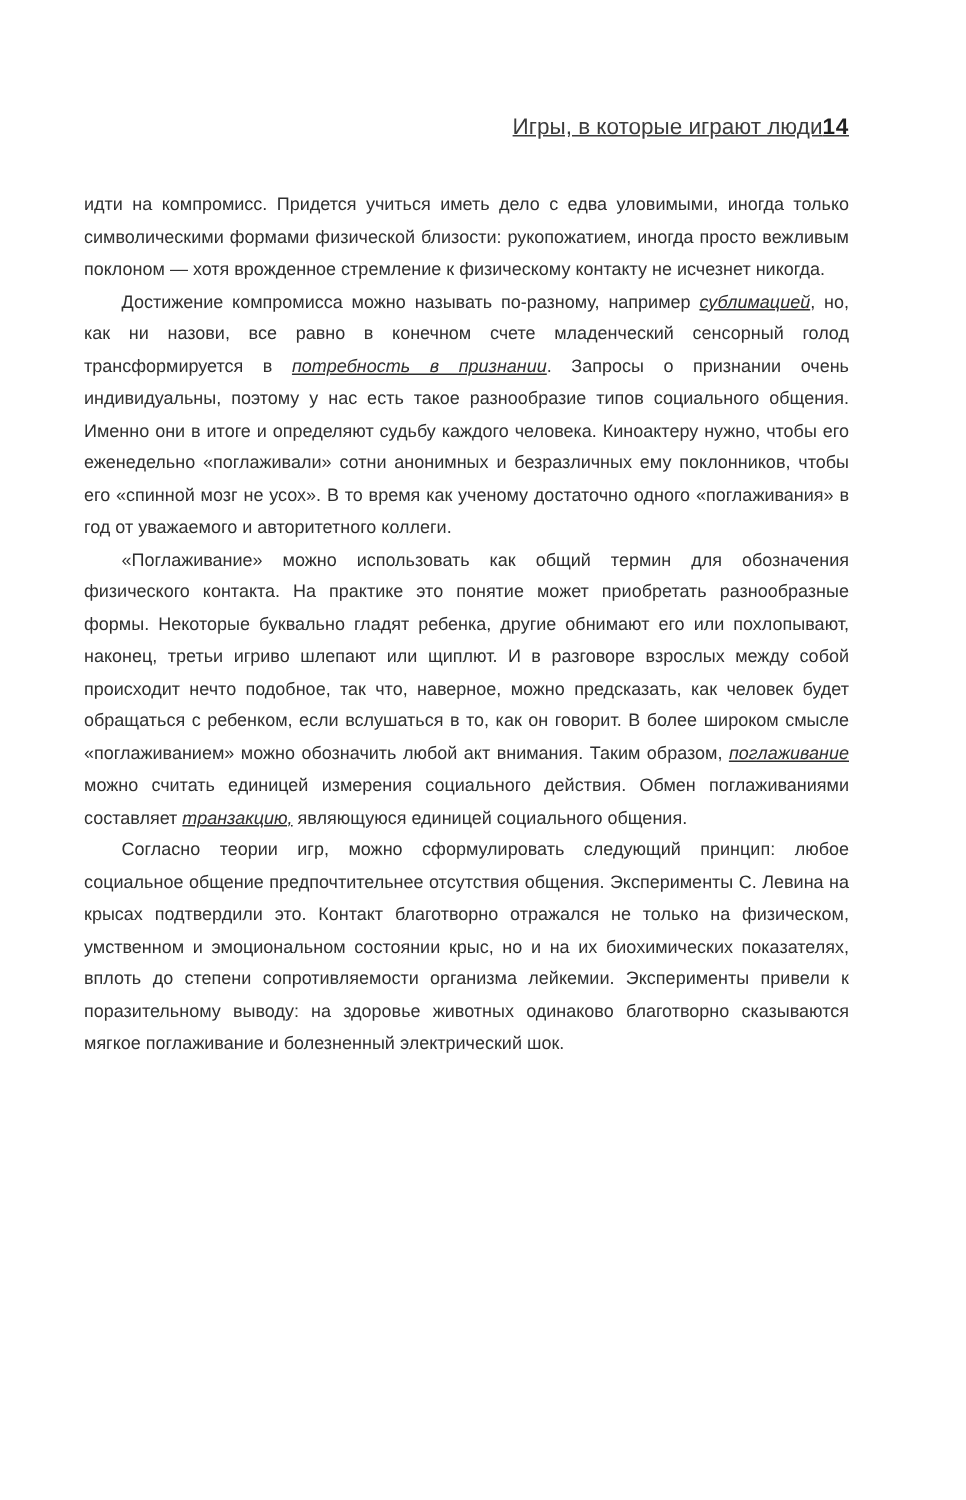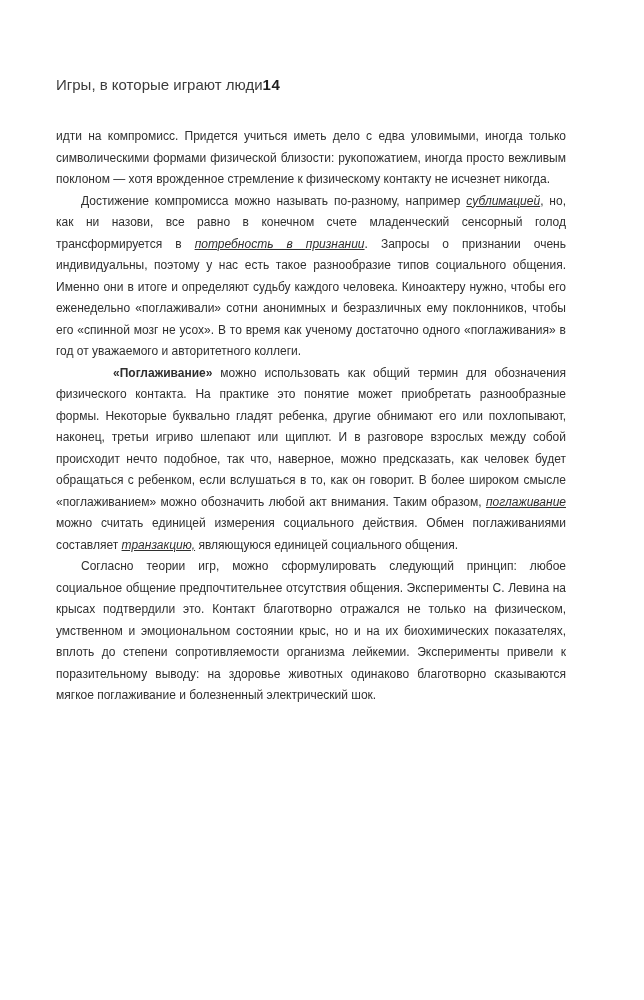--- a/index.html
+++ b/index.html
@@ -18,25 +18,26 @@
     position: relative;
     width: 644px;
     height: 1000px;
     background: var(--bg, #ffffff);
     padding: 76px 78px 0 56px;
     overflow: hidden;
   }
 
   .running-head {
     display: flex;
-    justify-content: flex-start;
+    justify-content: flex-end;
     align-items: baseline;
     font-size: 15px;
     line-height: 18px;
     color: var(--header-text, #3c3c3c);
+    text-decoration: underline;
   }
 
   .running-head .pagenum {
     font-weight: bold;
     color: var(--pagenum, #1f1f1f);
     letter-spacing: 0.5px;
   }
 
   .body-text {
     margin-top: 32px;
@@ -45,21 +46,21 @@
     text-align: justify;
     hyphens: auto;
     -webkit-hyphens: auto;
     color: var(--text, #2f2f2f);
   }
 
   .para { text-indent: 0; }
   .para.indented { text-indent: 25px; }
 
   .seg-italic { font-style: italic; text-decoration: underline; }
-  .seg-bold   { font-weight: bold; margin-left: 32px; }
+  .seg-bold   { font-weight: normal; }
 </style>
 </head>
 <body>
 
 <div class="page">
 
   <header class="running-head">
     <span class="title">Игры, в которые играют люди</span>
     <span class="pagenum">14</span>
   </header>

